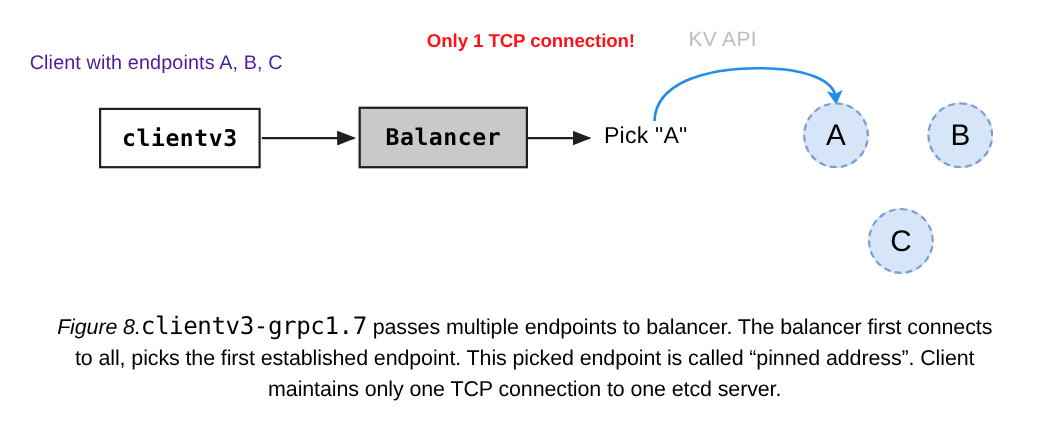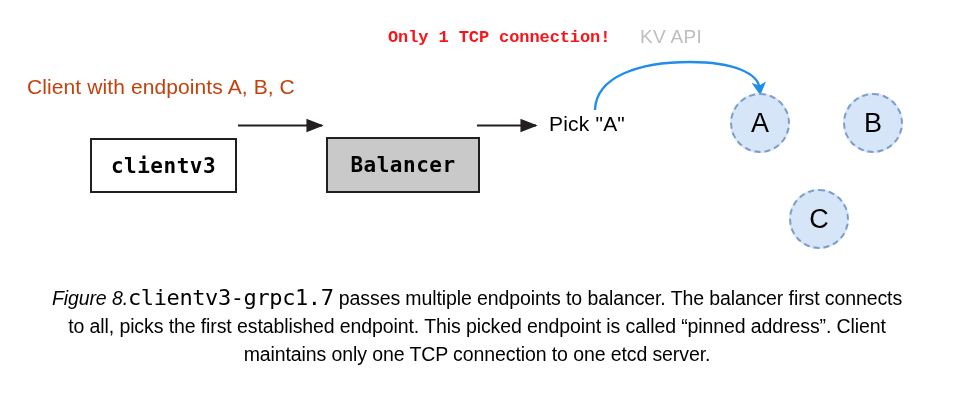--- a/index.html
+++ b/index.html
@@ -42,38 +42,37 @@
 
   
   .lbl {
     position: absolute;
     white-space: nowrap;
     line-height: 1;
   }
 
   #client-endpoints-label {
     left: 27px;
-    top: 76px;
-    font-size: 21px;
+    top: 48px;
+    font-size: 18px;
     letter-spacing: 0.1px;
-    color: #c2410c;
+    color: #4c1d95;
   }
 
   #tcp-warning-label {
     left: 388px;
     top: 29px;
     font-size: 17px;
     font-weight: bold;
     color: #fb1318;
     letter-spacing: -0.1px;
-    font-family: Liberation Mono, monospace;
   }
 
   #kv-api-label {
-    left: 640px;
+    left: 626px;
     top: 27px;
     font-size: 19px;
     color: #bdbdbd;
     letter-spacing: 0.3px;
   }
 
   #pick-a-label {
     left: 549px;
     top: 113px;
     font-size: 21px;
@@ -87,21 +86,20 @@
     box-sizing: border-box;
     border: 2px solid #231f20;
     display: flex;
     align-items: center;
     justify-content: center;
     font-family: "DejaVu Sans Mono", "Liberation Mono", monospace;
     font-weight: bold;
     font-size: 21px;
     letter-spacing: 0.5px;
     color: #000;
-    margin-top: 40px;
   }
 
   #clientv3-box {
     left: 90px;
     top: 98px;
     width: 147px;
     height: 55px;
     background: #ffffff;
   }
 

